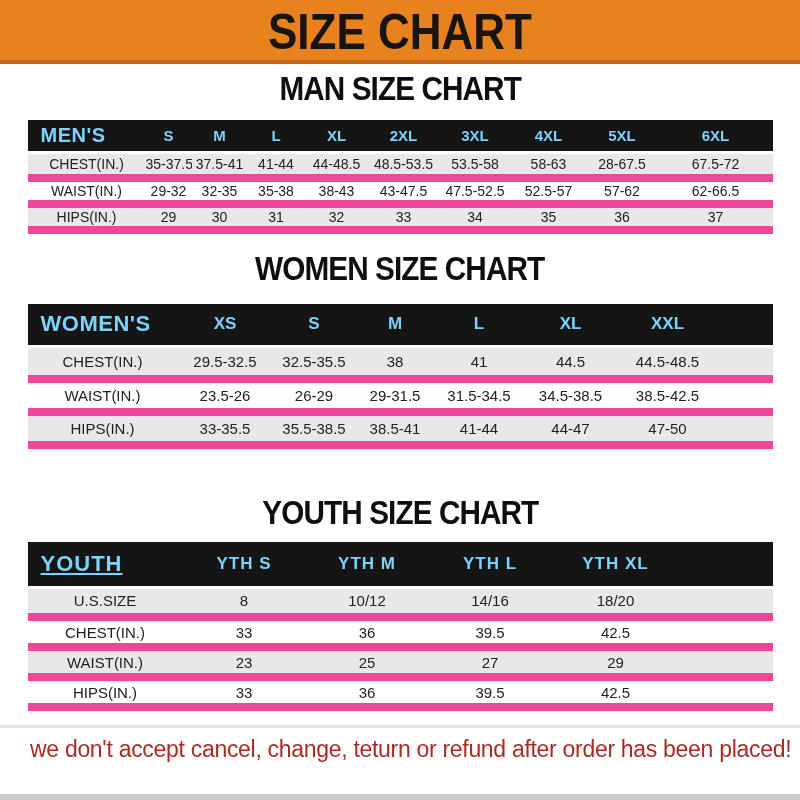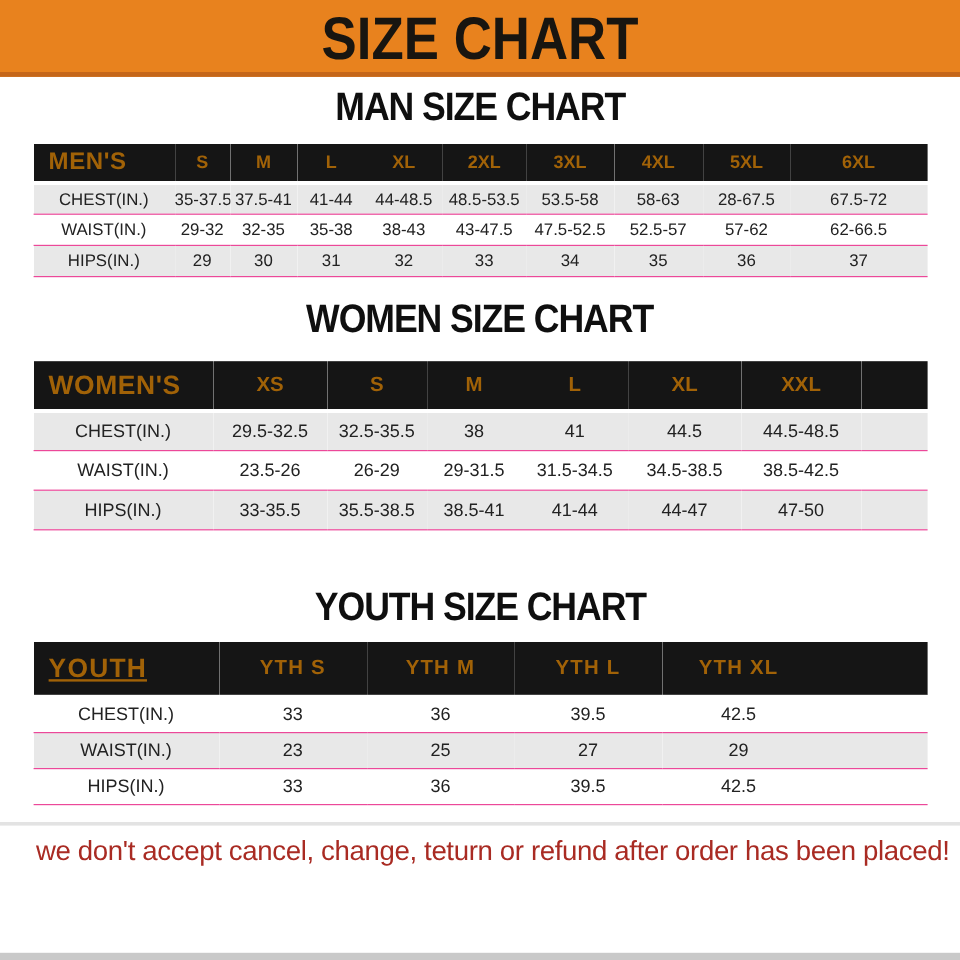--- a/index.html
+++ b/index.html
@@ -54,31 +54,31 @@
     table-layout: fixed;
   }
   table.size-table th, table.size-table td {
     text-align: center;
     white-space: nowrap;
     overflow: hidden;
     padding: 0;
   }
   table.size-table thead tr {
     background: #151515;
-    color: #a16207;
+    color: #7dd3fc;
   }
   table.size-table thead th.label-col {
     text-align: left;
     padding-left: 13px;
     font-weight: 800;
   }
   table.size-table tbody td { color: #222222; }
   tr.r-gray  { background: #e8e8e8; }
   tr.r-white { background: #ffffff; }
-  table.size-table tbody tr { border-bottom: 1px solid #ec4899; }
+  table.size-table tbody tr { border-bottom: 8px solid #ec4899; }
   table.size-table tbody tr:first-child { border-top: 3px solid #ffffff; }
 
   
   .men-table thead tr { height: 32px; font-size: 15px; }
   .men-table thead th.label-col { font-size: 20px; letter-spacing: 0.5px; }
   .men-table tbody tr { height: 26px; font-size: 14px; }
 
   
   .women-table thead tr { height: 42px; font-size: 17px; }
   .women-table thead th.label-col { font-size: 22px; letter-spacing: 0.5px; }
@@ -265,20 +265,28 @@
     <tr>
       <th class="label-col">YOUTH</th>
       <th>YTH S</th>
       <th>YTH M</th>
       <th>YTH L</th>
       <th>YTH XL</th>
       <th></th>
     </tr>
   </thead>
   <tbody>
+    <tr class="r-gray">
+      <td>U.S.SIZE</td>
+      <td>8</td>
+      <td>10/12</td>
+      <td>14/16</td>
+      <td>18/20</td>
+      <td></td>
+    </tr>
     <tr class="r-white">
       <td>CHEST(IN.)</td>
       <td>33</td>
       <td>36</td>
       <td>39.5</td>
       <td>42.5</td>
       <td></td>
     </tr>
     <tr class="r-gray">
       <td>WAIST(IN.)</td>

